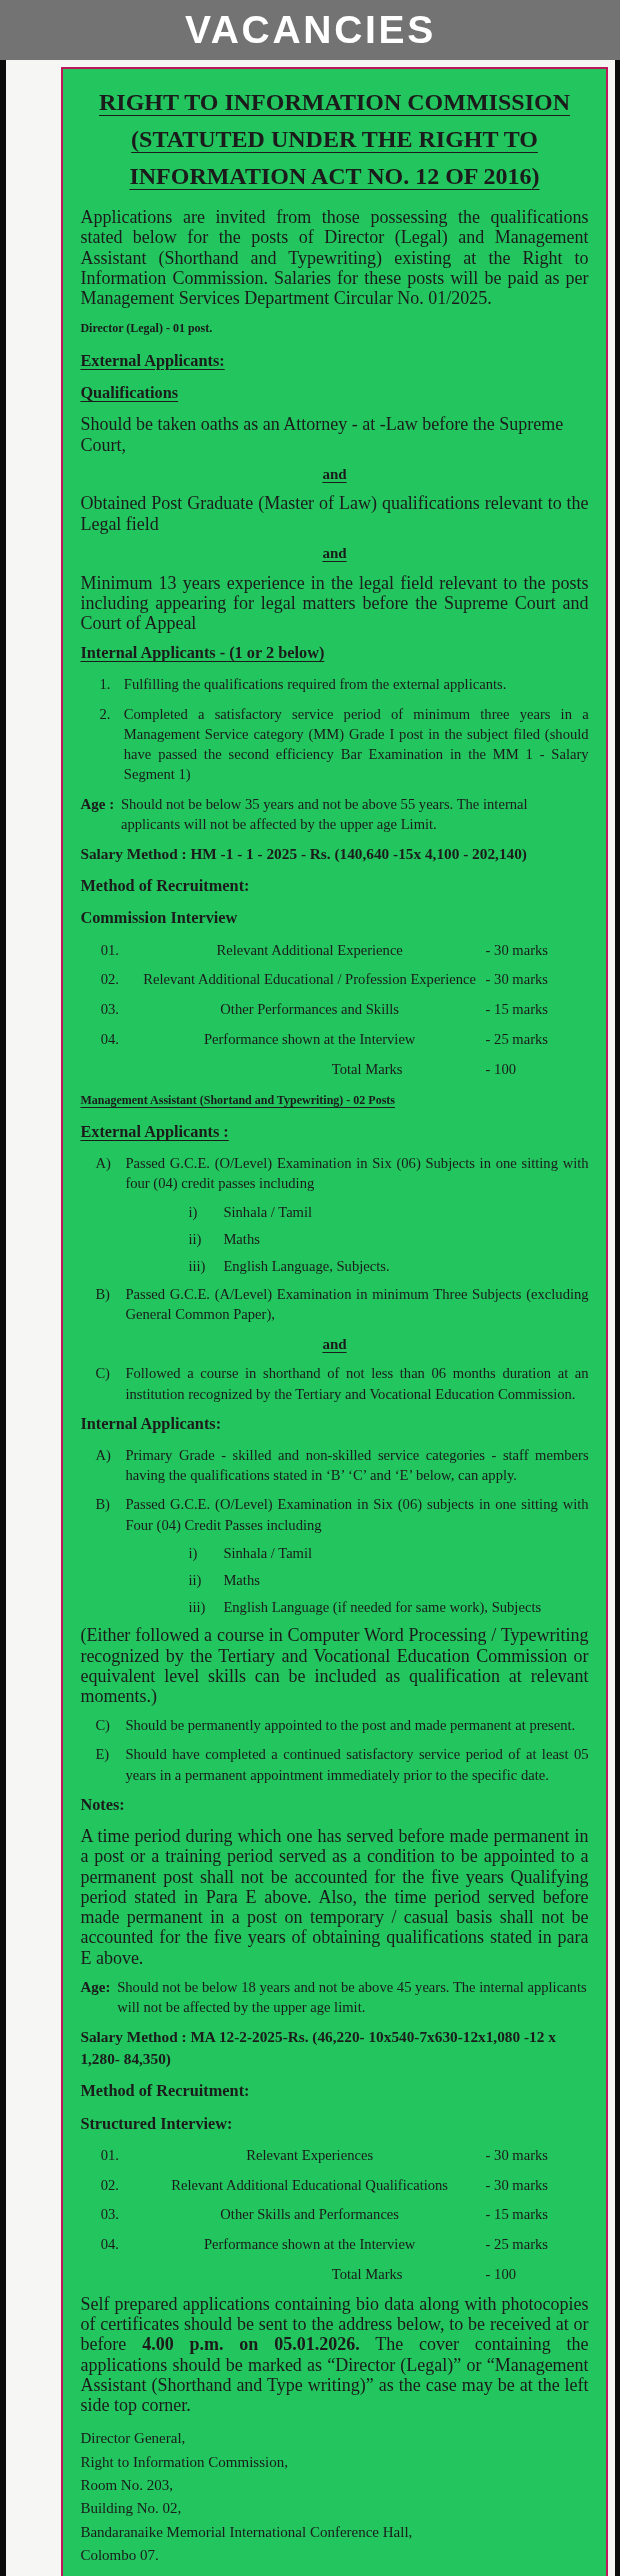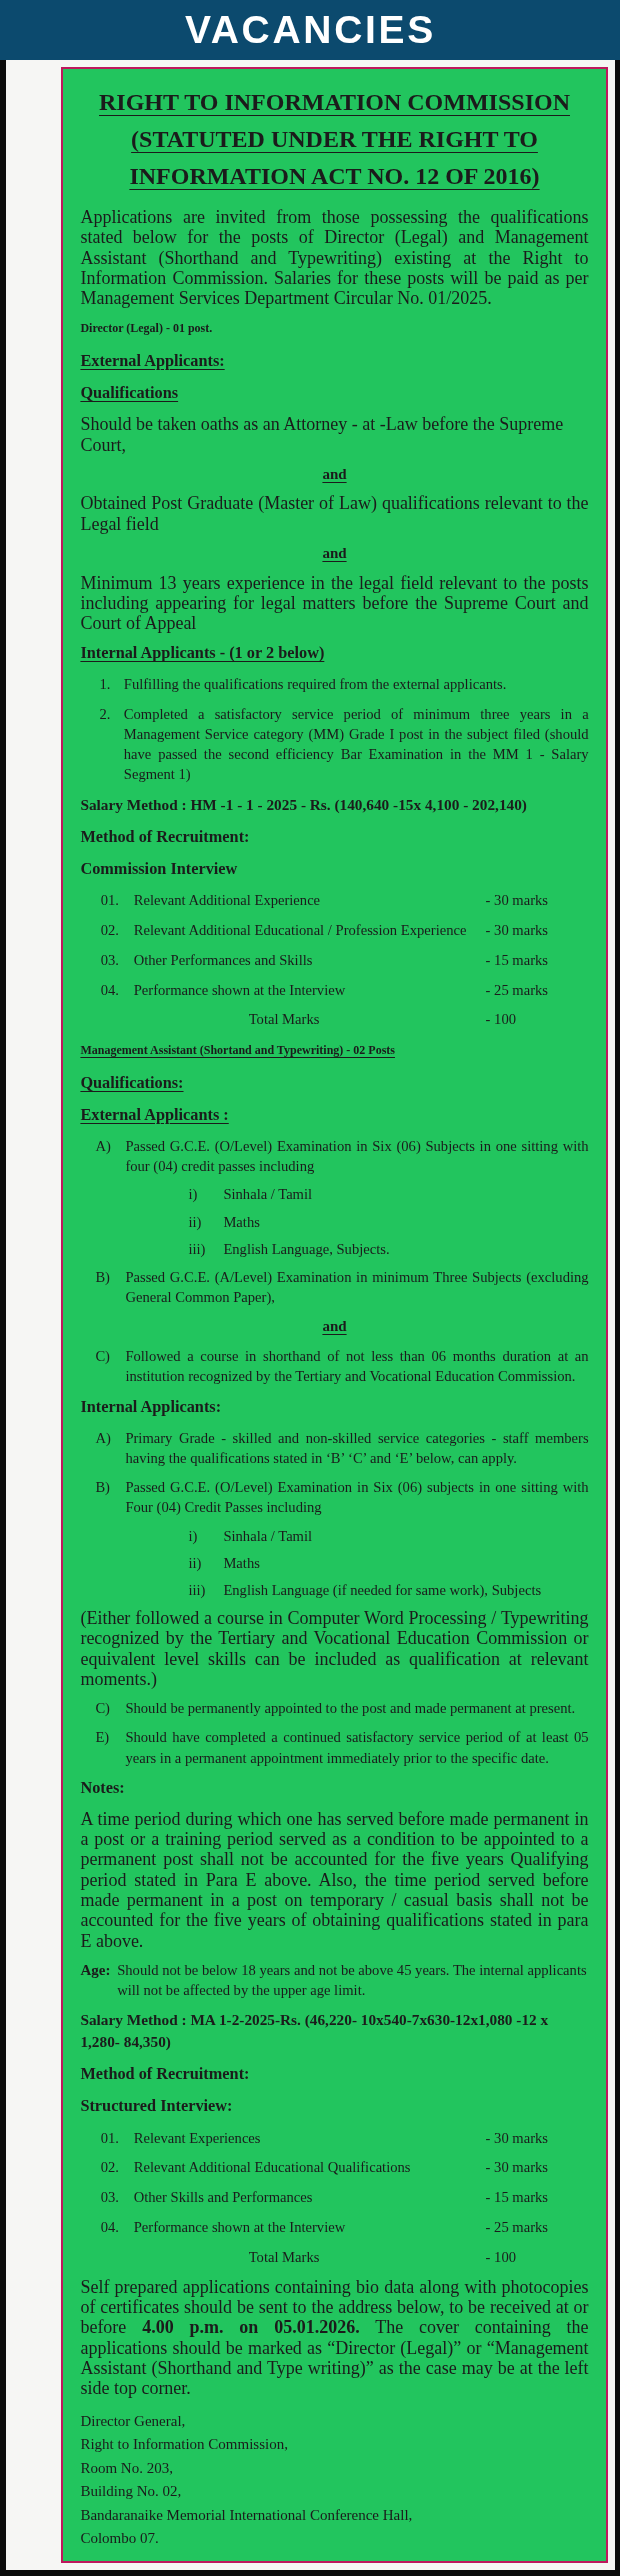--- a/index.html
+++ b/index.html
@@ -7,21 +7,21 @@
     width: 621px; height: 2576px;
     background: #f6f6f4;
     font-family: "Liberation Serif", serif;
     color: #1b1b1b;
     display: flex; flex-direction: column;
     box-sizing: border-box;
     overflow: hidden;
   }
   .banner {
     height: 60px; flex: none;
-    background: #0c4a6e;
+    background: #737373;
     display: flex; align-items: center; justify-content: center;
   }
   .banner-title {
     color: #ffffff;
     font-family: "Liberation Sans", sans-serif;
     font-weight: bold;
     font-size: 39px;
     letter-spacing: 2.7px;
   }
   .outer {
@@ -70,21 +70,21 @@
   .letter-item .marker { flex: none; width: 30px; }
   .letter-item .txt { flex: 1; text-align: justify; }
   .roman-item { display: flex; margin: 0 0 7.5px 108px; font-size: 14.6px; line-height: 19.7px; }
   .roman-item .marker { flex: none; width: 35px; }
   .age-line { display: flex; margin: 1.4px 0 8.8px 0; font-size: 14.6px; line-height: 20.3px; }
   .age-line .age-label { flex: none; font-weight: bold; margin-right: 6.8px; font-size: 15px; }
   .age-line .txt { flex: 1; }
   .salary-line { font-weight: bold; font-size: 15.3px; line-height: 22px; margin: 1.4px 0 10.2px 0; }
   .marks-row { display: flex; align-items: baseline; margin: 0 0 9.5px 20.3px; font-size: 14.6px; line-height: 20.3px; }
   .marks-row .mnum { flex: none; width: 33px; }
-  .marks-row .mlabel { flex: 1; }
+  .marks-row .mlabel { flex: 1; text-align: center; }
   .marks-row .mvalue { flex: none; width: 103px; }
   .marks-row.total-row .mnum { width: 0; }
   .marks-row.total-row .mlabel { padding-left: 148px; }
   .address { font-weight: normal; font-size: 15px; line-height: 23.4px; margin-top: 4.1px; }
   .address div { margin: 0; }
   .closing-para { margin: 2.7px 0 11.5px 0; }
 </style>
 </head>
 <body>
 
@@ -123,20 +123,24 @@
 
       <div class="num-item">
         <span class="marker">1.</span>
         <span class="txt">Fulfilling the qualifications required from the external applicants.</span>
       </div>
       <div class="num-item">
         <span class="marker">2.</span>
         <span class="txt">Completed a satisfactory service period of minimum three years in a Management Service category (MM) Grade I post in the subject filed (should have passed the second efficiency Bar Examination in the MM 1 - Salary Segment 1)</span>
       </div>
 
+      <div class="age-line">
+        <span class="age-label">Age :</span>
+        <span class="txt">Should not be below 35 years and not be above 55 years. The internal applicants will not be affected by the upper age Limit.</span>
+      </div>
 
       <div class="salary-line">Salary Method : HM -1 - 1 - 2025 - Rs. (140,640 -15x 4,100 - 202,140)</div>
 
       <div class="sec-heading">Method of Recruitment:</div>
       <div class="sec-heading">Commission Interview</div>
 
       <div class="marks-row">
         <span class="mnum">01.</span>
         <span class="mlabel">Relevant Additional Experience</span>
         <span class="mvalue">- 30 marks</span>
@@ -157,21 +161,20 @@
         <span class="mvalue">- 25 marks</span>
       </div>
       <div class="marks-row total-row">
         <span class="mnum"></span>
         <span class="mlabel">Total Marks</span>
         <span class="mvalue">- 100</span>
       </div>
 
       <div class="post-heading u">Management Assistant  (Shortand and Typewriting) - 02 Posts</div>
 
-      <div class="sec-heading u">Qualifications:</div>
 
       <div class="sec-heading u">External Applicants :</div>
 
       <div class="letter-item">
         <span class="marker">A)</span>
         <span class="txt">Passed G.C.E. (O/Level) Examination in Six (06) Subjects in one sitting with four (04) credit passes including</span>
       </div>
       <div class="roman-item">
         <span class="marker">i)</span>
         <span class="txt">Sinhala  / Tamil</span>
@@ -234,21 +237,21 @@
 
       <div class="sec-heading">Notes:</div>
 
       <p class="justify">A time  period during which one has served before made permanent  in a post or a training period served  as a condition to be appointed to a permanent post shall not be accounted for the five years Qualifying period stated in Para E above. Also, the time period served before made permanent in a post on temporary / casual basis shall not be accounted for the five years of obtaining qualifications stated in para E above.</p>
 
       <div class="age-line">
         <span class="age-label">Age:</span>
         <span class="txt">Should not be below  18 years and not be above 45 years. The internal applicants will not be affected  by the upper age limit.</span>
       </div>
 
-      <div class="salary-line">Salary Method : MA 1-2-2025-Rs. (46,220- 10x540-7x630-12x1,080 -12 x 1,280- 84,350)</div>
+      <div class="salary-line">Salary Method : MA 12-2-2025-Rs. (46,220- 10x540-7x630-12x1,080 -12 x 1,280- 84,350)</div>
 
       <div class="sec-heading">Method of Recruitment:</div>
       <div class="sec-heading">Structured Interview:</div>
 
       <div class="marks-row">
         <span class="mnum">01.</span>
         <span class="mlabel">Relevant Experiences</span>
         <span class="mvalue">- 30 marks</span>
       </div>
       <div class="marks-row">

